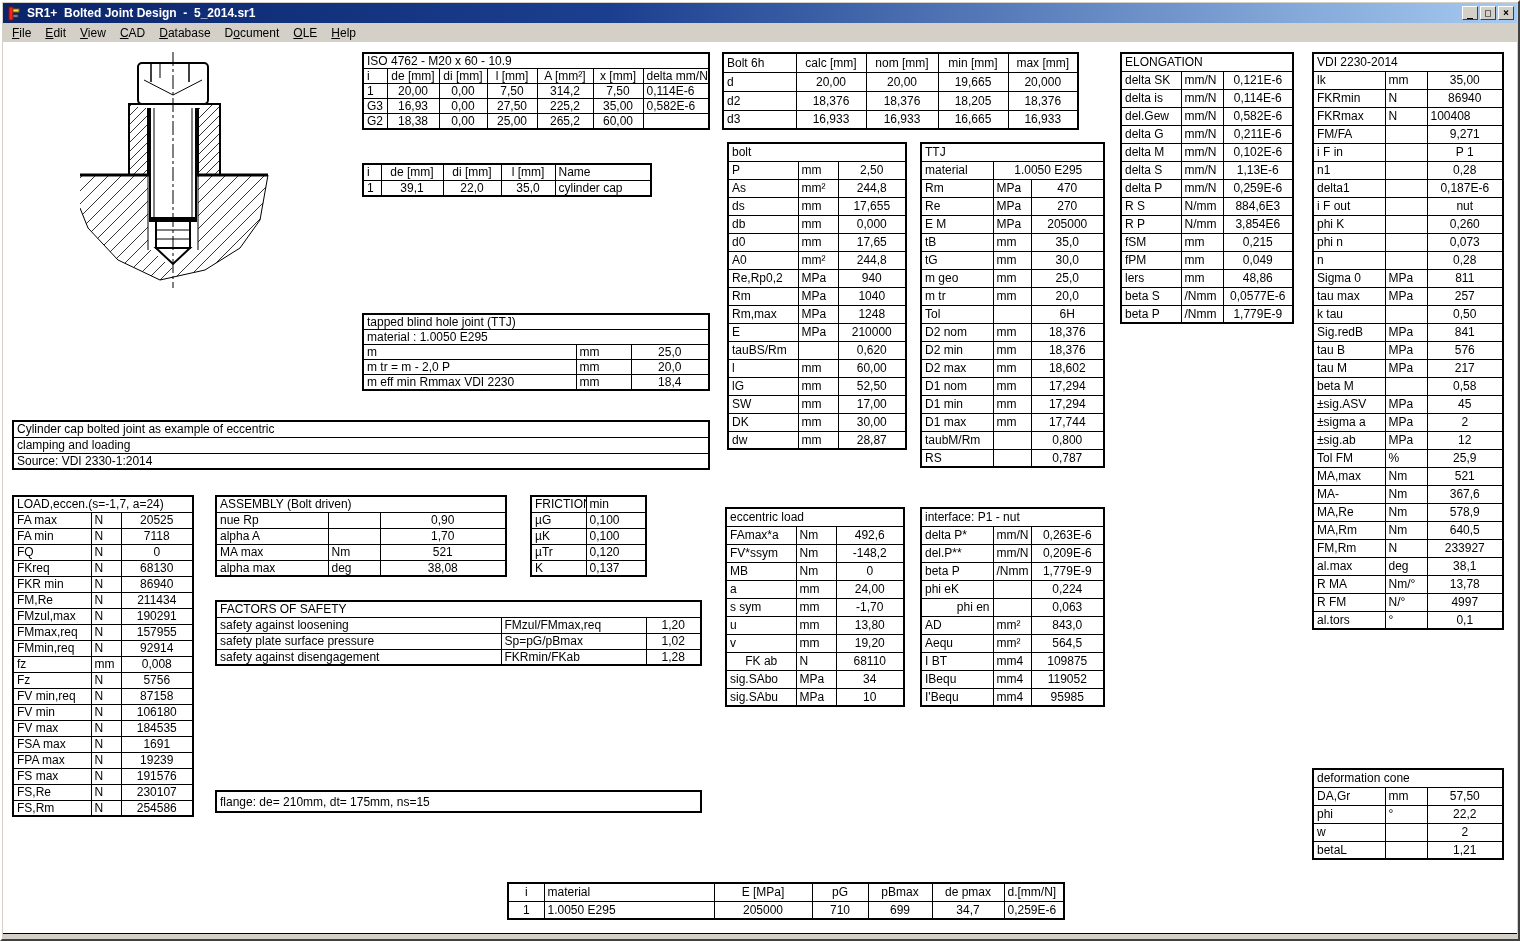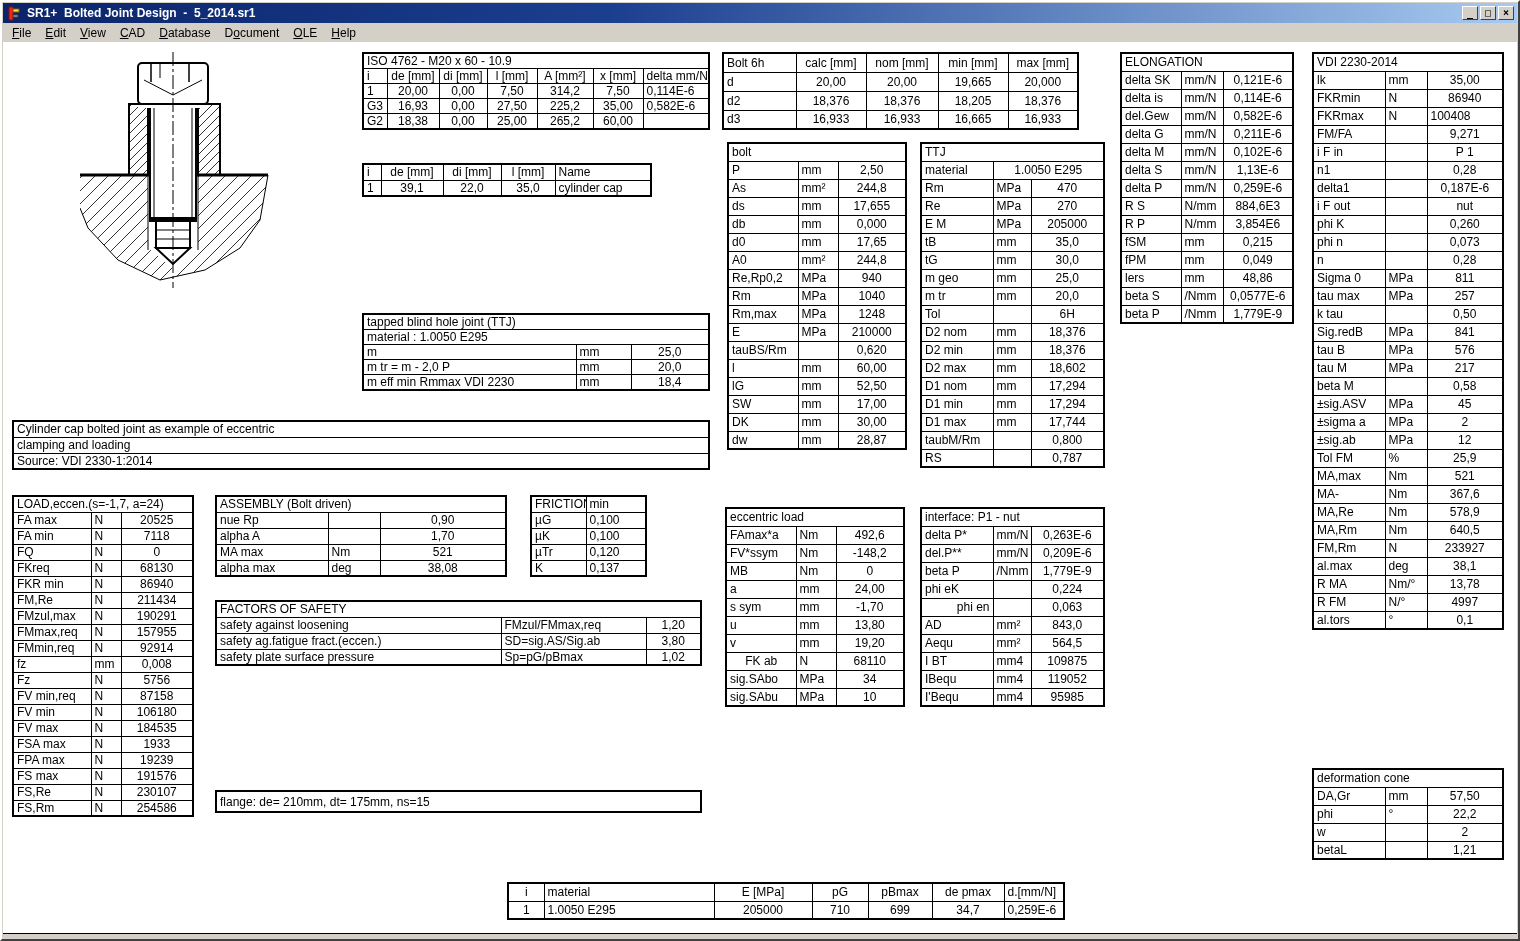--- a/index.html
+++ b/index.html
@@ -787,21 +787,21 @@
         <td colspan="1" style="text-align:center">106180</td>
       </tr>
       <tr>
         <td colspan="1" style="text-align:left">FV max</td>
         <td colspan="1" style="text-align:left">N</td>
         <td colspan="1" style="text-align:center">184535</td>
       </tr>
       <tr>
         <td colspan="1" style="text-align:left">FSA max</td>
         <td colspan="1" style="text-align:left">N</td>
-        <td colspan="1" style="text-align:center">1933</td>
+        <td colspan="1" style="text-align:center">1691</td>
       </tr>
       <tr>
         <td colspan="1" style="text-align:left">FPA max</td>
         <td colspan="1" style="text-align:left">N</td>
         <td colspan="1" style="text-align:center">19239</td>
       </tr>
       <tr>
         <td colspan="1" style="text-align:left">FS max</td>
         <td colspan="1" style="text-align:left">N</td>
         <td colspan="1" style="text-align:center">191576</td>
@@ -887,28 +887,28 @@
     <tbody>
       <tr>
         <td class="pre" colspan="3">FACTORS OF SAFETY</td>
       </tr>
       <tr>
         <td colspan="1" style="text-align:left">safety against loosening</td>
         <td colspan="1" style="text-align:left">FMzul/FMmax,req</td>
         <td colspan="1" style="text-align:center">1,20</td>
       </tr>
       <tr>
-        <td colspan="1" style="text-align:left">safety ag.fatigue fract.(eccen.)</td>
-        <td colspan="1" style="text-align:left">SD=sig.AS/Sig.ab</td>
-        <td colspan="1" style="text-align:center">3,80</td>
-      </tr>
-      <tr>
         <td colspan="1" style="text-align:left">safety plate surface pressure</td>
         <td colspan="1" style="text-align:left">Sp=pG/pBmax</td>
         <td colspan="1" style="text-align:center">1,02</td>
+      </tr>
+      <tr>
+        <td colspan="1" style="text-align:left">safety against disengagement</td>
+        <td colspan="1" style="text-align:left">FKRmin/FKab</td>
+        <td colspan="1" style="text-align:center">1,28</td>
       </tr>
     </tbody>
   </table>
 <table class="tbl rh18" style="left:725px; top:507px; width:178px;">
     <colgroup>
       <col style="width:70px">
       <col style="width:40px">
       <col style="width:68px">
     </colgroup>
     <tbody>

